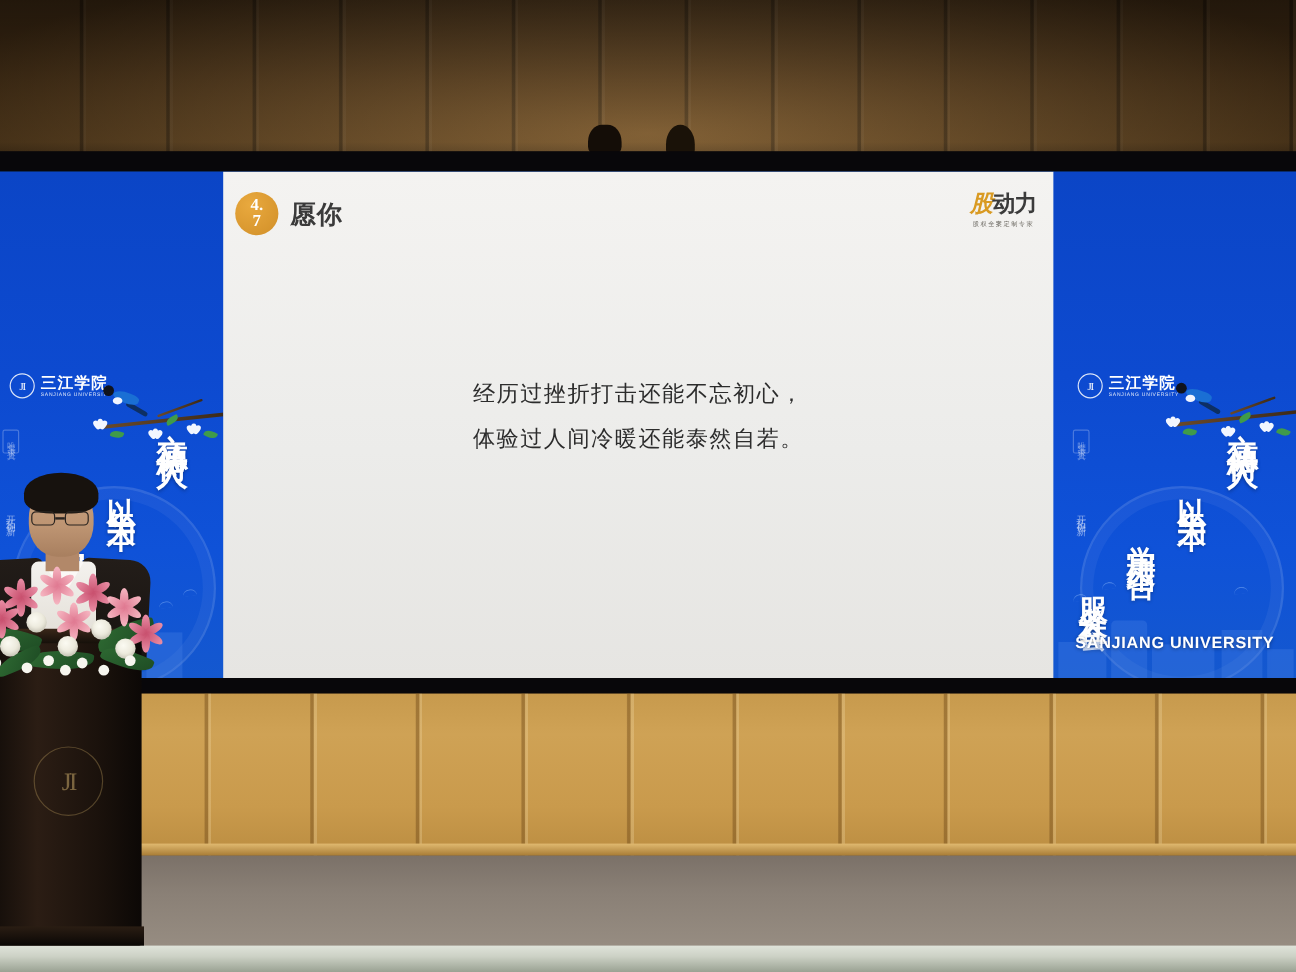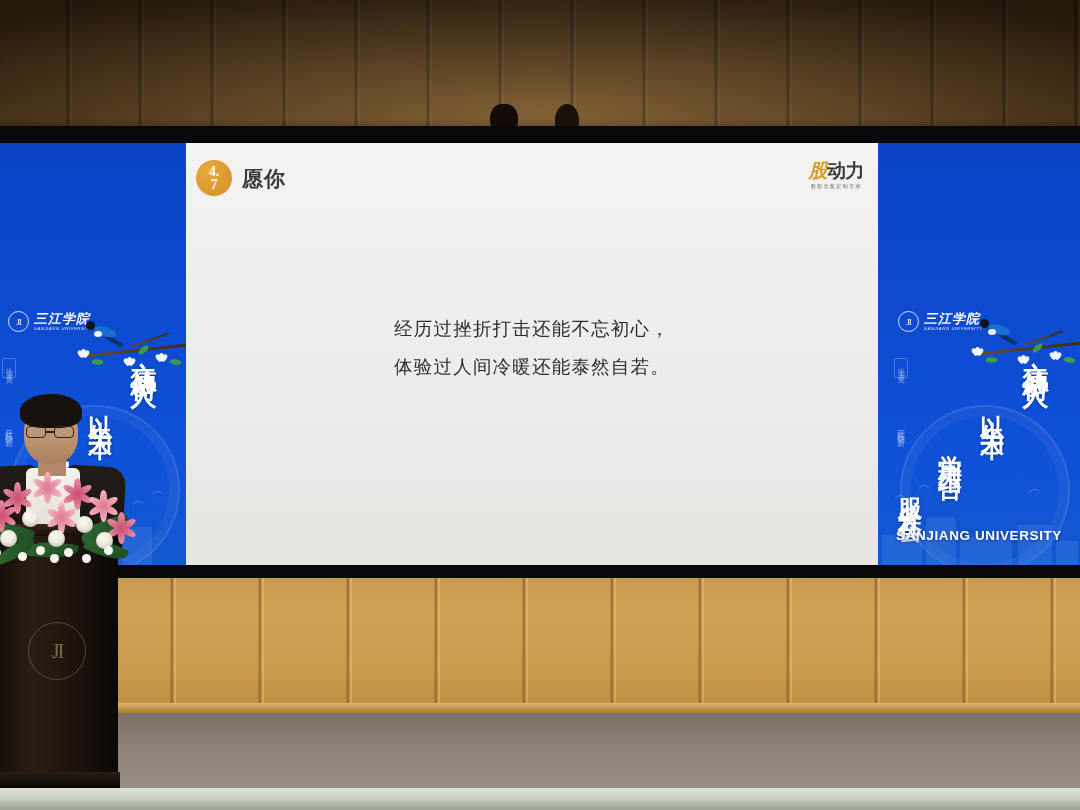--- a/index.html
+++ b/index.html
@@ -72,21 +72,21 @@
   .uni-logo .seal {
     width:21px; height:21px; border-radius:50%;
     border:1.4px solid rgba(255,255,255,.85);
     position:relative; flex:none;
   }
   .uni-logo .seal::after {
     content:"JI"; position:absolute; inset:0;
     display:flex; align-items:center; justify-content:center;
     font-size:9px; color:#fff; font-family:"Liberation Serif", serif; letter-spacing:-1px;
   }
-  .uni-logo .txt { display:flex; flex-direction:column; line-height:1;font-style:italic; }
+  .uni-logo .txt { display:flex; flex-direction:column; line-height:1; }
   .uni-logo .cn { font-size:13px; color:#fff; font-family:"Liberation Serif", serif; letter-spacing:1px; font-weight:bold; }
   .uni-logo .en { font-size:4.2px; color:rgba(255,255,255,.88); letter-spacing:.6px; margin-top:2px; }
   .panel-left  .uni-logo { left:8px;  top:168px; }
   .panel-right .uni-logo { left:20px; top:168px; }
 
   
   .branch { position:absolute; }
   .branch .stem {
     position:absolute; height:3px; border-radius:2px;
     background:linear-gradient(to right,#6b4a2a,#3c2a18);

